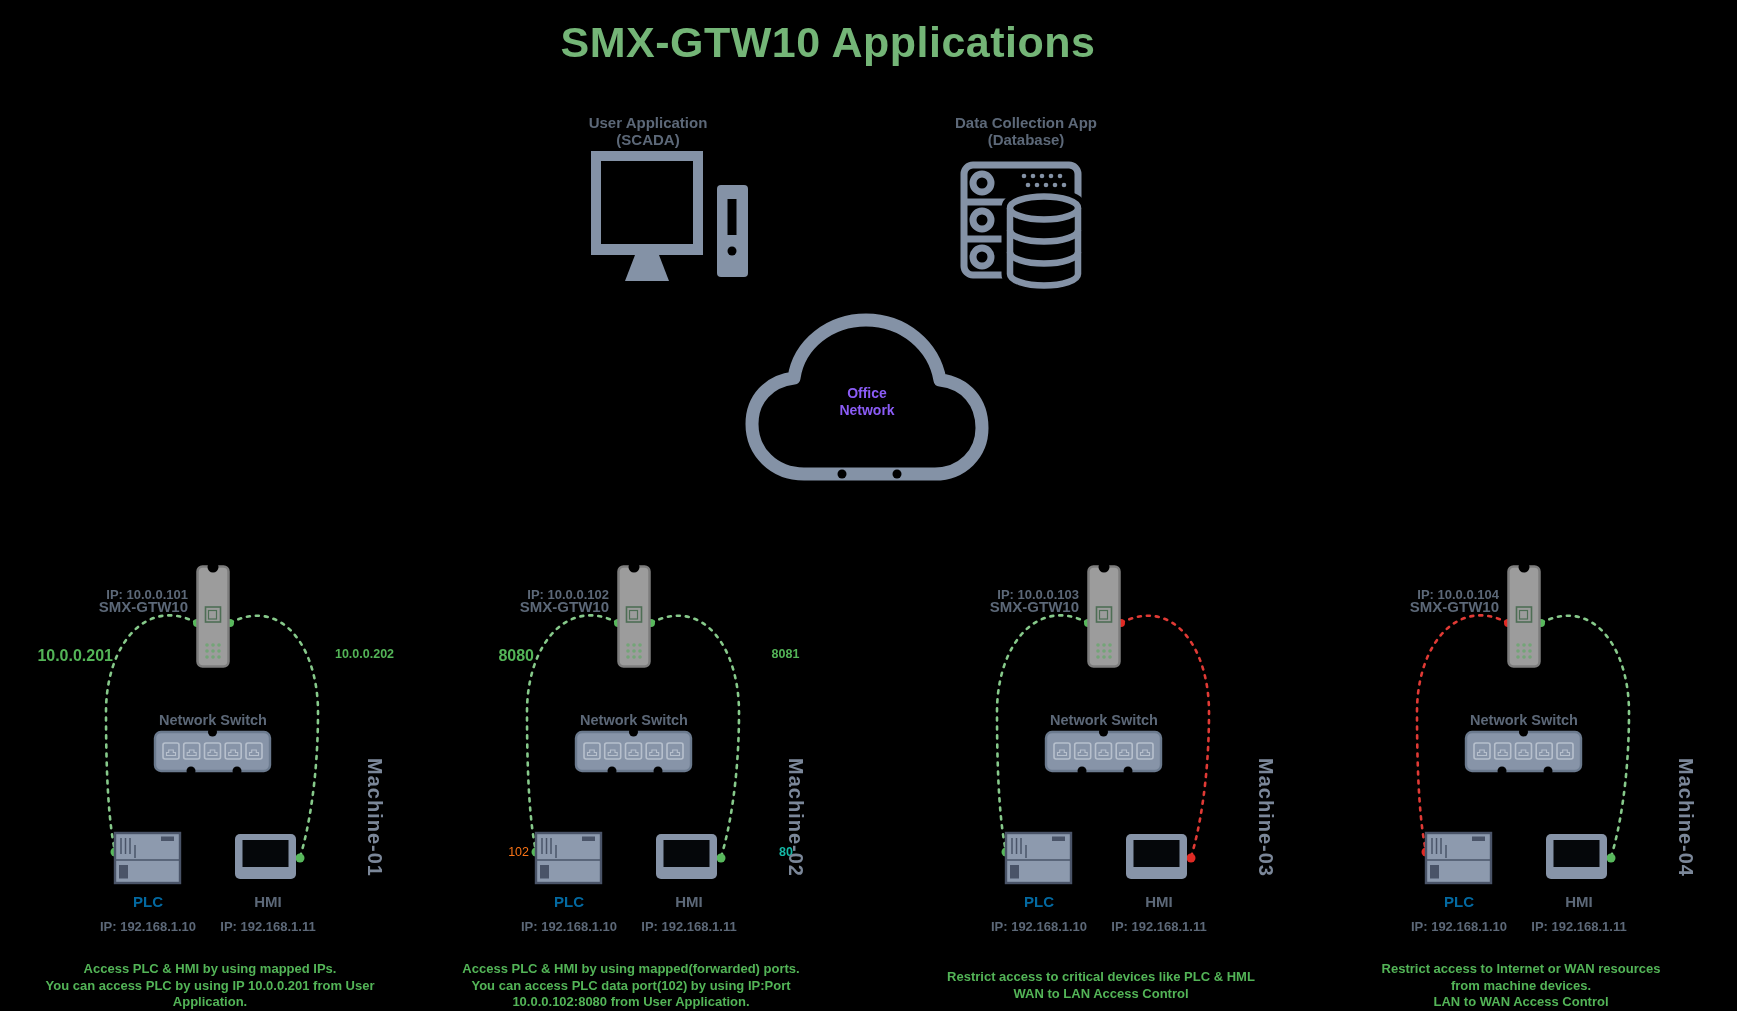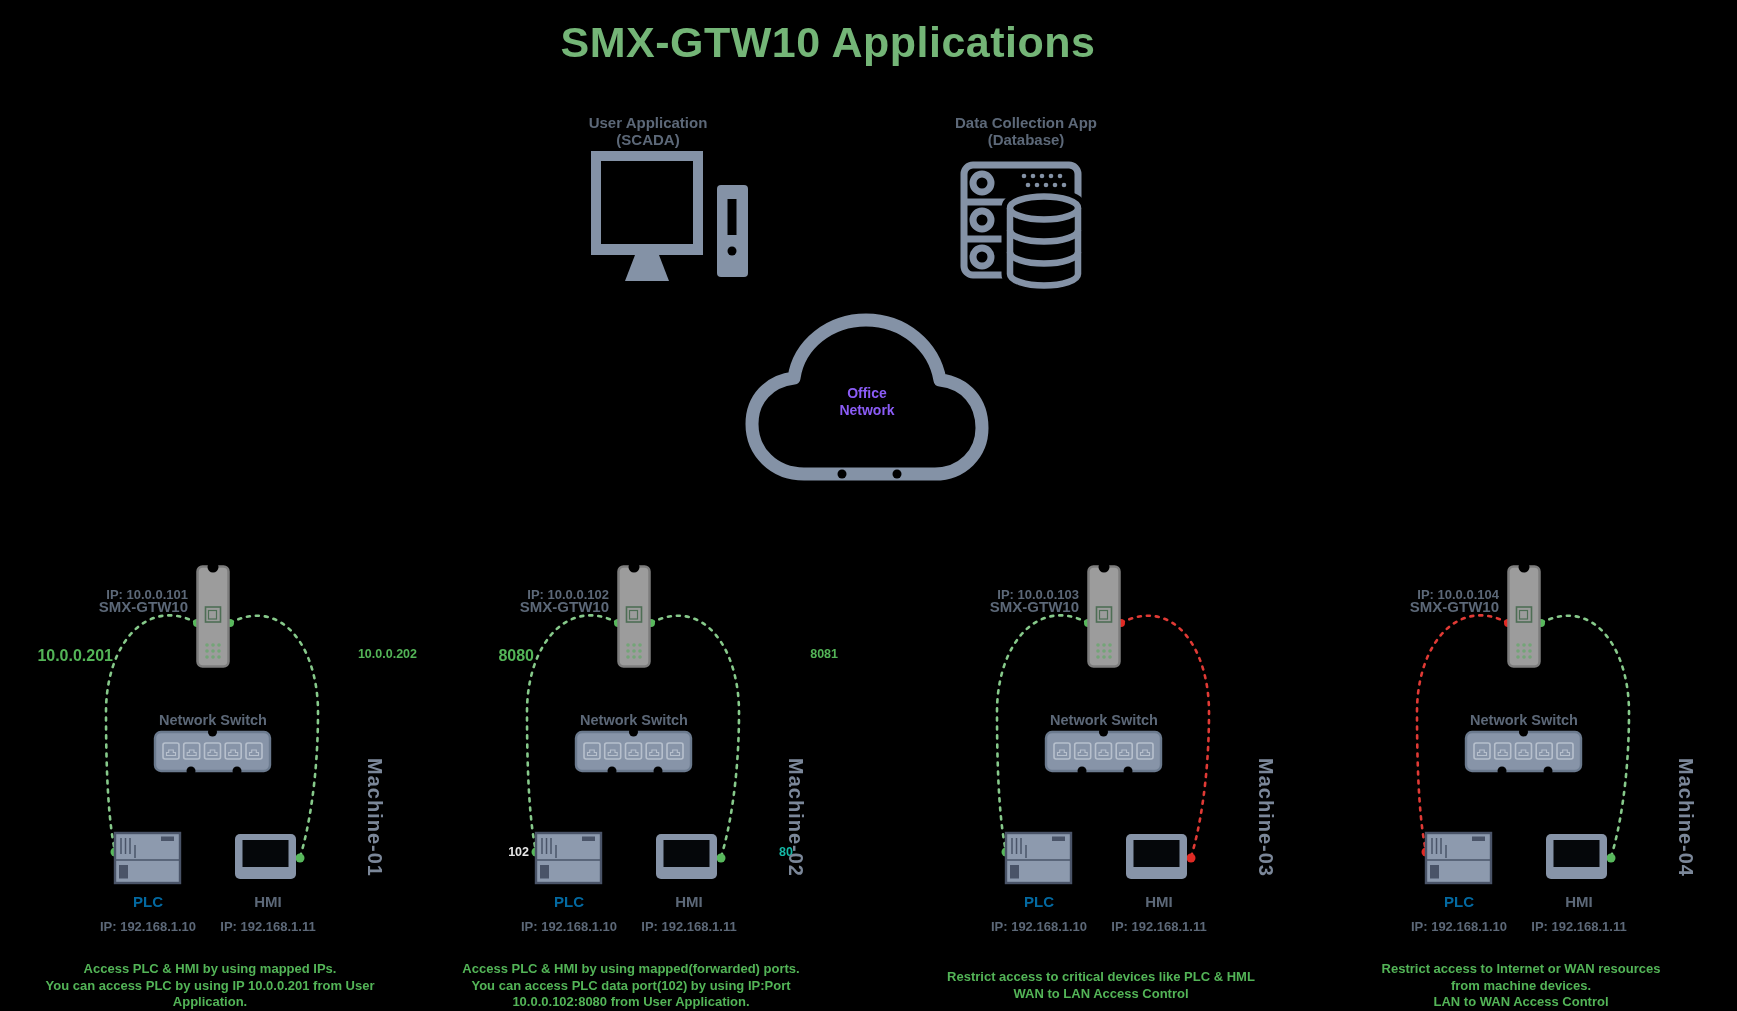--- a/index.html
+++ b/index.html
@@ -11,22 +11,22 @@
   .app-label{top:115px;width:220px;text-align:center;font-size:15px;font-weight:bold;
              color:#5c6878;line-height:16.5px;}
   #cloud-label{top:385px;left:792px;width:150px;text-align:center;font-size:14px;
                font-weight:bold;color:#8b5cf6;line-height:17px;}
   svg.overlay{position:absolute;top:0;left:0;z-index:1;}
   .machine{position:absolute;top:0;width:420px;height:1011px;z-index:2;pointer-events:none;}
   .machine>div{position:absolute;}
   .smx   {left:18px; top:566px;width:170px;text-align:right;font-size:15px;font-weight:bold;color:#5c6878;margin-top:32px;}
   .smx-ip{left:18px; top:587px;width:170px;text-align:right;font-size:13px;font-weight:600;color:#5c6878;}
   .wl {left:8px;  top:647px;width:105px;text-align:right;font-size:16px;font-weight:bold;color:#53b457;}
-  .wr {left:312px;top:647px;width:105px;text-align:right; font-size:12.5px;font-weight:bold;color:#53b457;}
-  .dl {left:48px; top:845px;width:60px; text-align:right;font-size:12.5px;font-weight:bold;color:#e5e5e5;}
+  .wr {left:312px;top:647px;width:105px;text-align:center; font-size:12.5px;font-weight:bold;color:#53b457;}
+  .dl {left:48px; top:845px;width:60px; text-align:right;font-size:12.5px;font-weight:normal;color:#f97316;}
   .dr {left:312px;top:845px;width:60px; text-align:right; font-size:12.5px;font-weight:bold;color:#14b8a6;}
   .swl{left:113px;top:712px;width:200px;text-align:center;font-size:14.5px;font-weight:bold;color:#5c6878;}
   .plc-l {left:98px; top:893px;width:100px;text-align:center;font-size:15px;font-weight:bold;color:#0369a1;}
   .plc-ip{left:73px; top:919px;width:150px;text-align:center;font-size:13px;font-weight:600;color:#5c6878;}
   .hmi-l {left:218px;top:893px;width:100px;text-align:center;font-size:15px;font-weight:bold;color:#5c6878;}
   .hmi-ip{left:193px;top:919px;width:150px;text-align:center;font-size:13px;font-weight:600;color:#5c6878;}
   .vlabel{left:363px;top:758px;writing-mode:vertical-rl;font-size:20px;font-weight:bold;
           color:#7b8799;letter-spacing:1px;}
   .note{left:10px;top:961px;width:400px;text-align:center;font-size:13px;font-weight:bold;
         color:#53b457;line-height:16.5px;}

